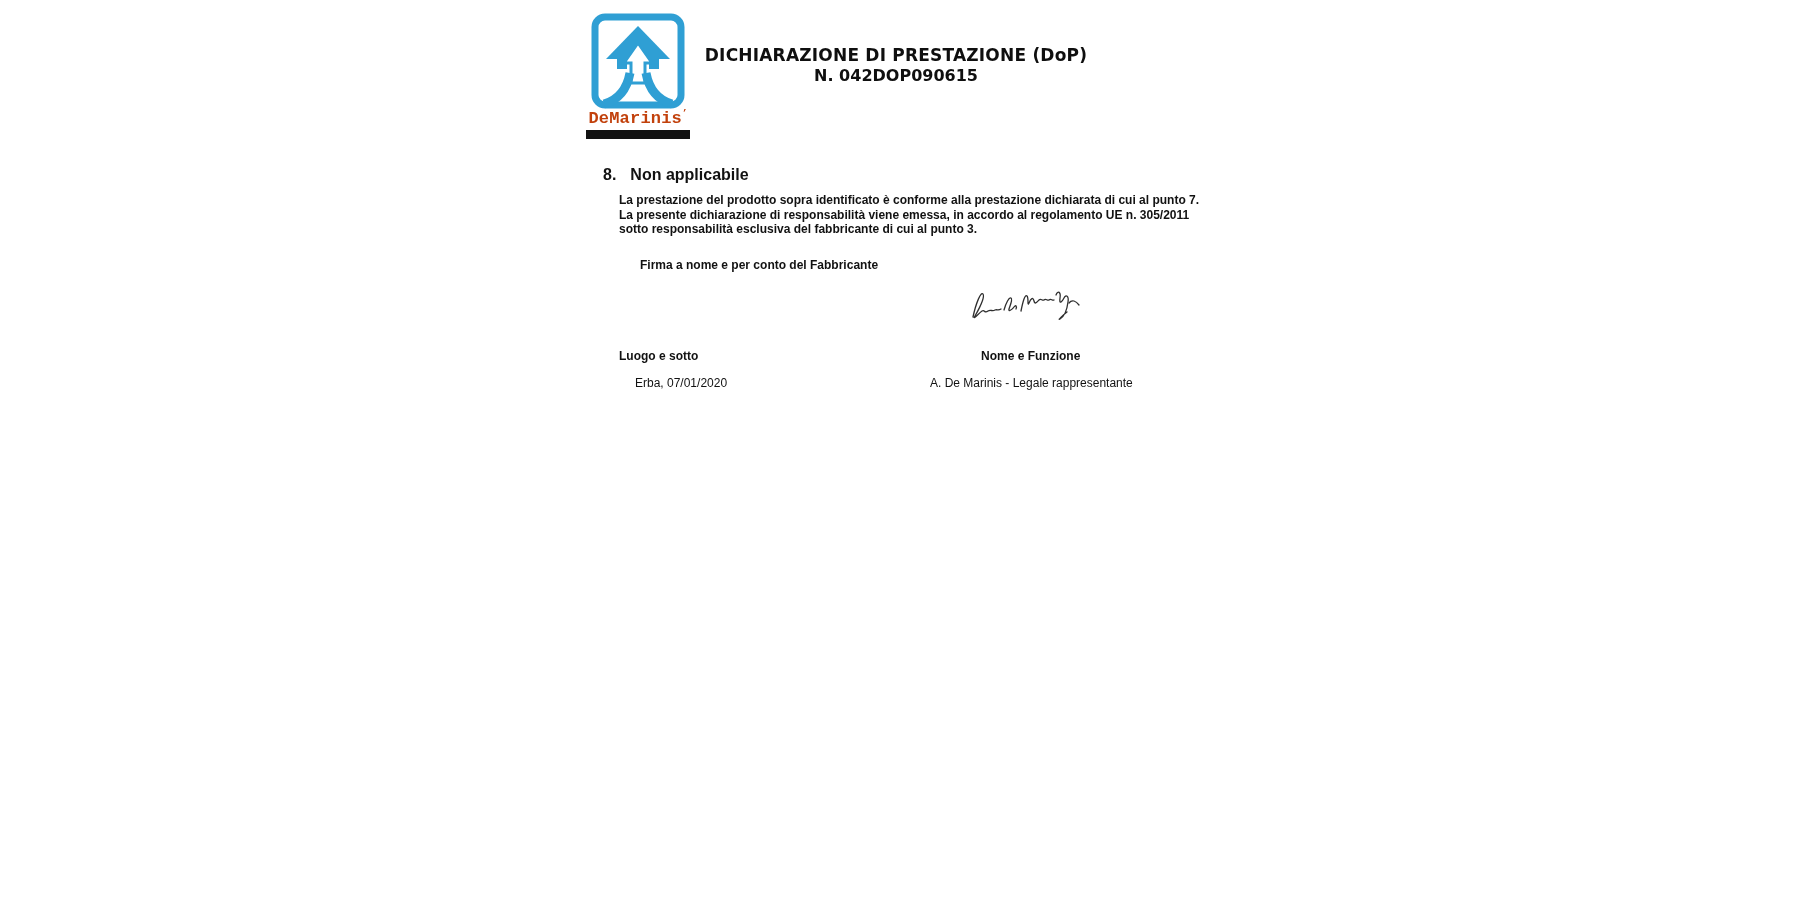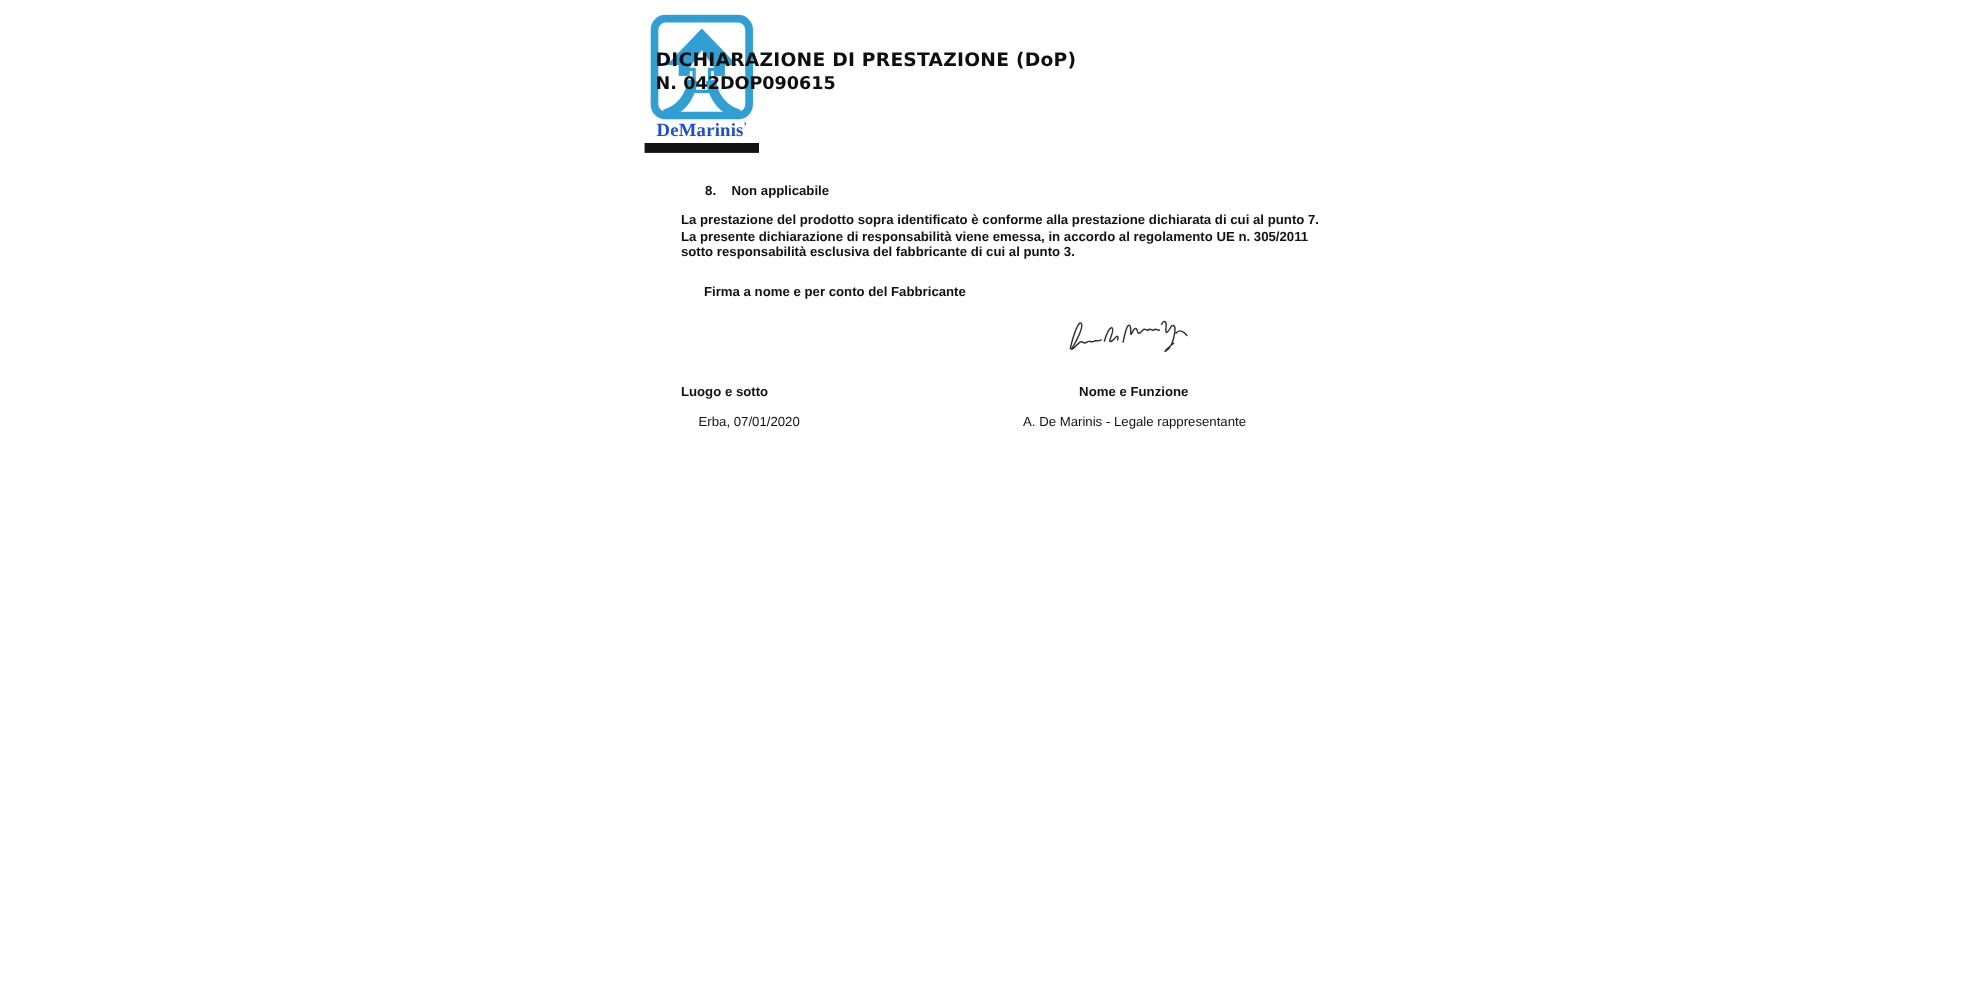--- a/index.html
+++ b/index.html
@@ -24,47 +24,47 @@
     top: 13px;
     width: 104px;
     text-align: center;
   }
   .logo-frame-svg {
     display: block;
     margin: 0 auto;
   }
   .brand-row {
     margin-top: 1px;
-    font-family: Liberation Serif, serif;
+    font-family: Liberation Mono, monospace;
     font-weight: bold;
     font-size: 17px;
     line-height: 17px;
     letter-spacing: 0.2px;
-    color: #1d4ed8;
+    color: #c2410c;
     white-space: nowrap;
   }
   .brand-mark {
     font-size: 9px;
     vertical-align: super;
     line-height: 0;
   }
   .logo-bar {
     margin-top: 3px;
     height: 9px;
     width: 104px;
     background: #121212;
   }
 
   
   .header {
     position: absolute;
     top: 45px;
     left: 596px;
     width: 600px;
-    text-align: left;
+    text-align: center;
     font-family: "DejaVu Sans", sans-serif;
     font-weight: bold;
     color: #0f0f0f;
   }
   .doc-title {
     font-size: 17px;
     line-height: 20px;
     letter-spacing: 0.2px;
   }
   .doc-subtitle {
@@ -73,23 +73,23 @@
   }
   .doc-number {
     font-size: 16px;
     line-height: 19px;
     margin-top: 1px;
   }
 
   
   .point8 {
     position: absolute;
-    left: 641px;
+    left: 603px;
     top: 166px;
-    font-size: 12px;
+    font-size: 16px;
     font-weight: bold;
   }
   .point8 .pt-num {
     display: inline-block;
     margin-right: 14px;
   }
   .paragraph {
     position: absolute;
     left: 619px;
     top: 193px;

